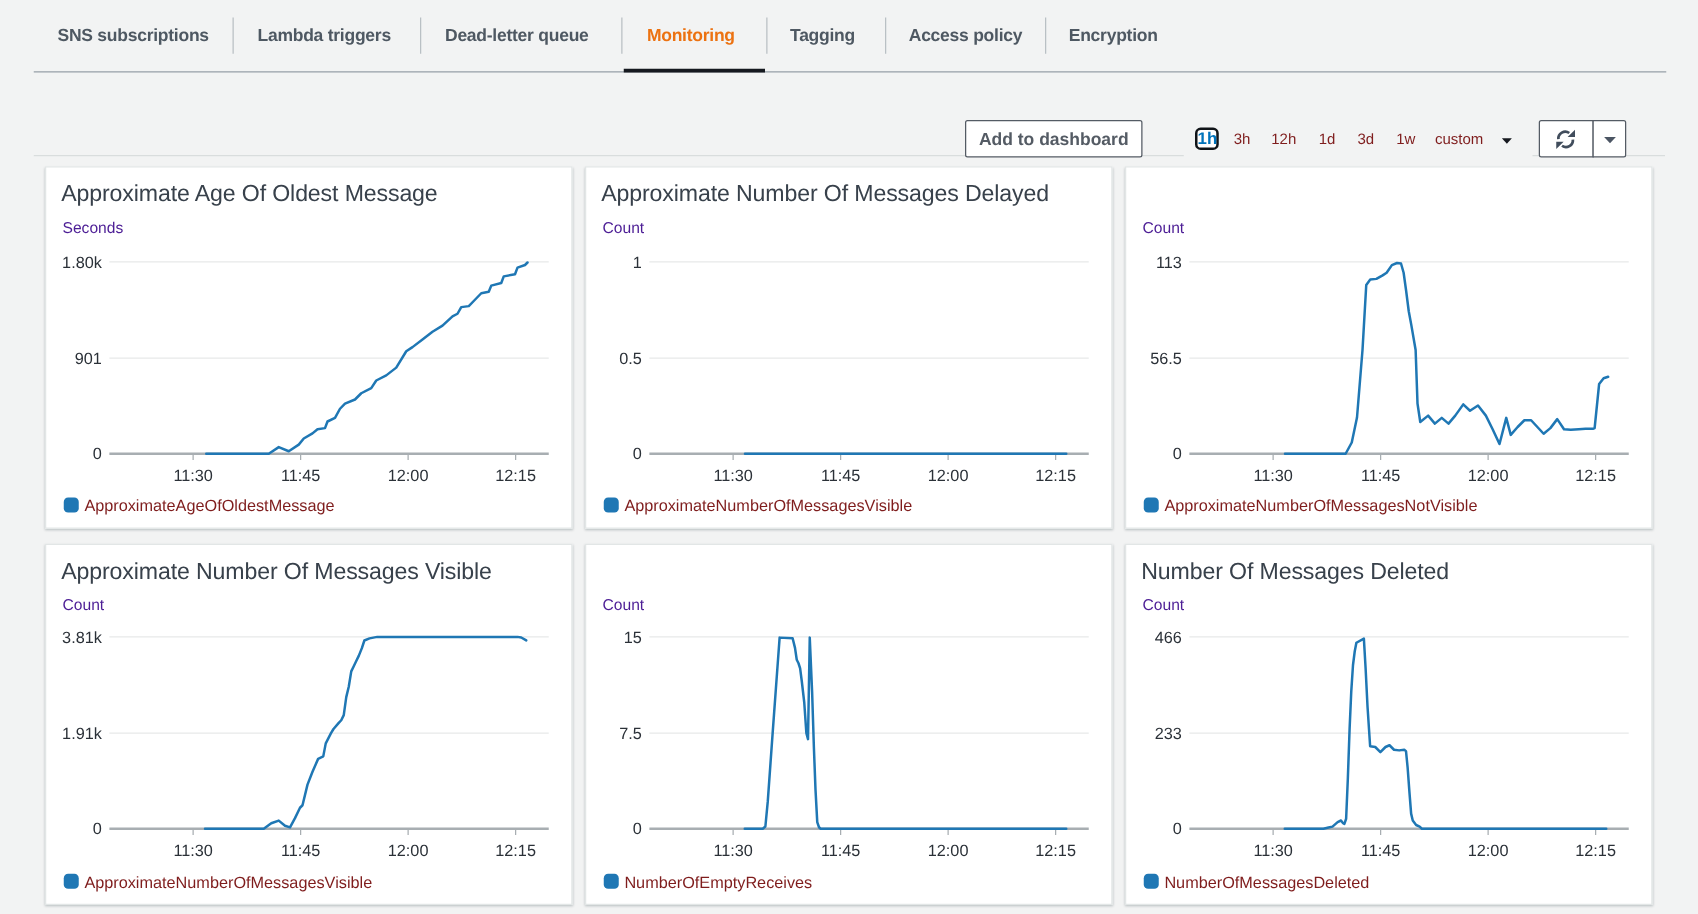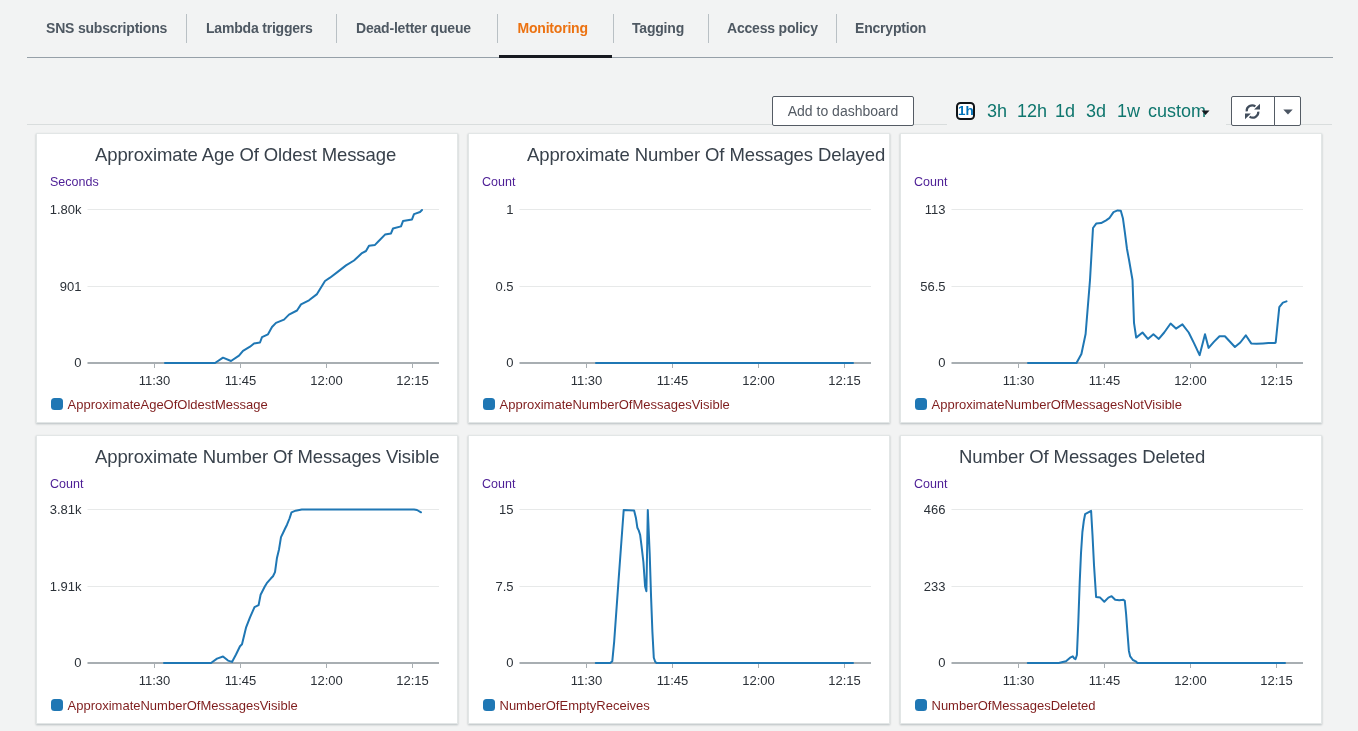--- a/index.html
+++ b/index.html
@@ -2,46 +2,46 @@
 <html><head><meta charset="utf-8"><style>
 
 * { margin:0; padding:0; box-sizing:border-box; }
 html,body { width:1358px; height:731px; background:#f2f3f3;
   font-family:"Liberation Sans", sans-serif; overflow:hidden; position:relative; }
 .abs { position:absolute; }
 .tab { position:absolute; top:21px; font-size:14px; font-weight:700; color:#4e5862; line-height:14px; letter-spacing:-0.2px; white-space:nowrap; }
 .sep { position:absolute; top:14px; height:29px; width:1px; background:#b9c0c4; }
 .card { position:absolute; width:422px; background:#fff; border:1px solid #e2e6e6;
   box-shadow:0 1px 2px 0 rgba(0,28,36,0.25); }
-.ctitle { position:absolute; left:12px; top:10px; font-size:18.5px; line-height:22px; color:#38414b; letter-spacing:-0.1px; white-space:nowrap;margin-left:46px;}
+.ctitle { position:absolute; left:12px; top:10px; font-size:18.5px; line-height:22px; color:#38414b; letter-spacing:-0.1px; white-space:nowrap;}
 .cunit { position:absolute; left:13px; top:42px; font-size:12.5px; line-height:13px; color:#4c1d95; }
 .legsq { position:absolute; left:14px; width:12px; height:11.5px; border-radius:3.5px; background:#1f77b4; }
 .legtx { position:absolute; left:30.5px; font-size:13px; line-height:13px; color:#7f1d1d; white-space:nowrap; }
-.tlink { position:absolute; top:104px; font-size:18px; line-height:14px; color:#0f766e; white-space:nowrap;text-align:right; }
+.tlink { position:absolute; top:104px; font-size:12px; line-height:14px; color:#7f1d1d; white-space:nowrap;text-align:right; }
 .btn { position:absolute; background:#fff; border:1px solid #545b64; border-radius:2px; }
 
 </style></head><body>
 <div class="tab" style="left:46px;color:#4e5862">SNS subscriptions</div>
 <div class="tab" style="left:206px;color:#4e5862">Lambda triggers</div>
 <div class="tab" style="left:356px;color:#4e5862">Dead-letter queue</div>
 <div class="tab" style="left:517.5px;color:#ec7211">Monitoring</div>
 <div class="tab" style="left:632px;color:#4e5862">Tagging</div>
 <div class="tab" style="left:727px;color:#4e5862">Access policy</div>
 <div class="tab" style="left:855px;color:#4e5862">Encryption</div>
 <div class="sep" style="left:185.6px"></div>
 <div class="sep" style="left:335.7px"></div>
 <div class="sep" style="left:497.4px"></div>
 <div class="sep" style="left:612.5px"></div>
 <div class="sep" style="left:708px"></div>
 <div class="sep" style="left:836px"></div>
 <div class="abs" style="left:26.5px;top:56.5px;width:1306px;height:1px;background:#96a0a8"></div>
 <div class="abs" style="left:499px;top:55px;width:113px;height:3px;background:#16191f"></div>
 <div class="abs" style="left:26.5px;top:123.5px;width:920px;height:1px;background:#d9dddd"></div>
 <div class="abs" style="left:1226px;top:123.5px;width:106px;height:1px;background:#d9dddd"></div>
-<div class="btn" style="left:772px;top:96px;width:142px;height:30px;font-size:14px;font-weight:400;color:#545b64;text-align:center;line-height:28px">Add to dashboard</div>
+<div class="btn" style="left:772px;top:96px;width:142px;height:30px;font-size:14px;font-weight:700;color:#545b64;text-align:center;line-height:28px">Add to dashboard</div>
 <div class="abs" style="left:956px;top:102px;width:18.5px;height:17.5px;border:2.2px solid #101418;border-radius:4.5px;background:#fff;font-size:13.5px;font-weight:700;color:#0073bb;text-align:center;line-height:13px">1h</div>
 <div class="tlink" style="left:987px">3h</div>
 <div class="tlink" style="left:1017px">12h</div>
 <div class="tlink" style="left:1055px">1d</div>
 <div class="tlink" style="left:1086px">3d</div>
 <div class="tlink" style="left:1117px">1w</div>
 <div class="tlink" style="left:1148px">custom</div>
 <svg class="abs" style="left:1200.5px;top:109.5px" width="9" height="6">
     <path d="M0.5 0.5 L8.5 0.5 L4.5 5 Z" fill="#16191f"></path>
   </svg>

